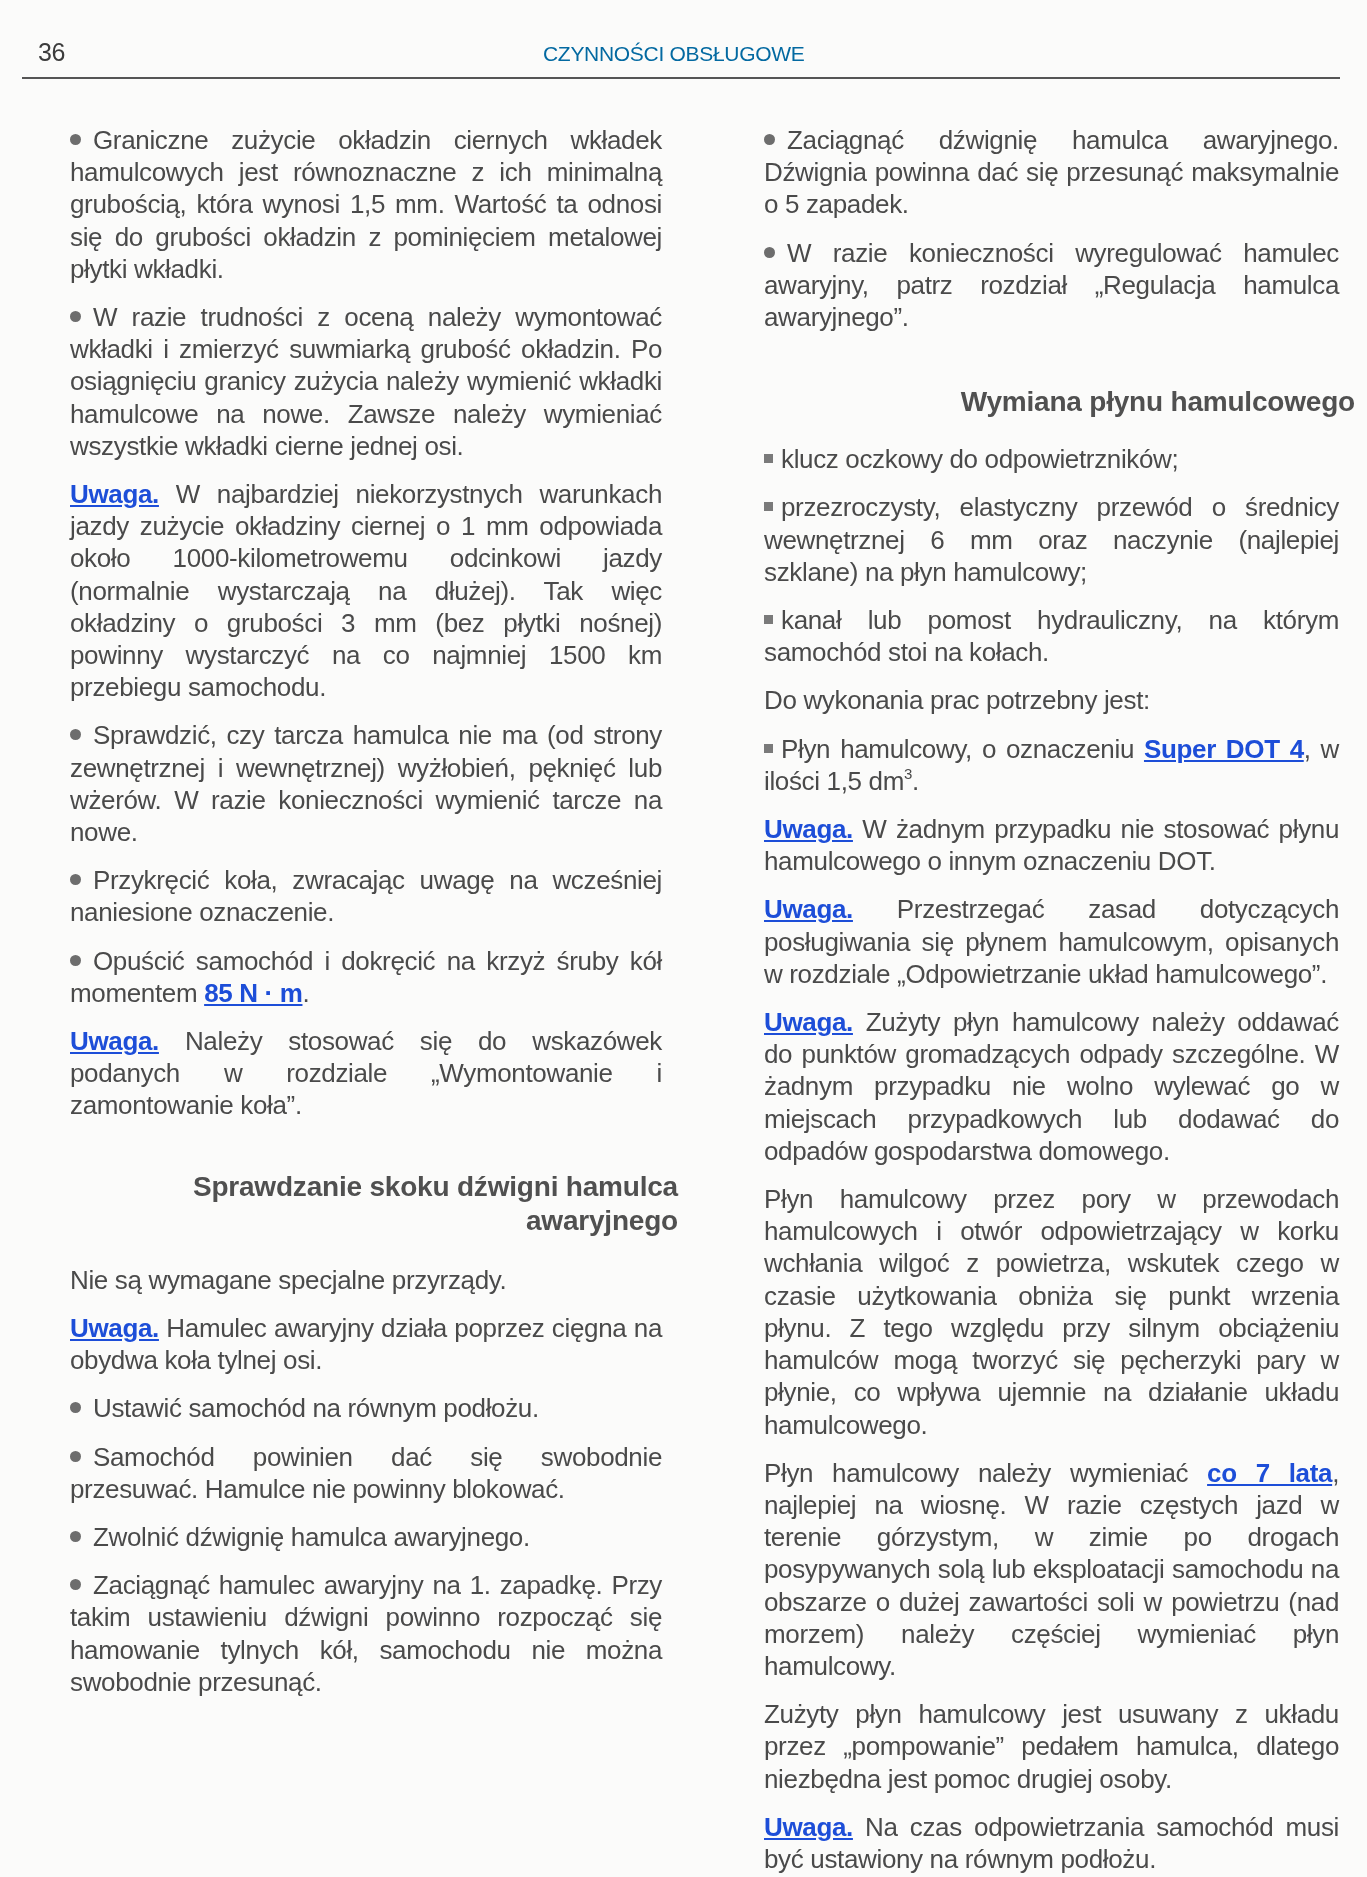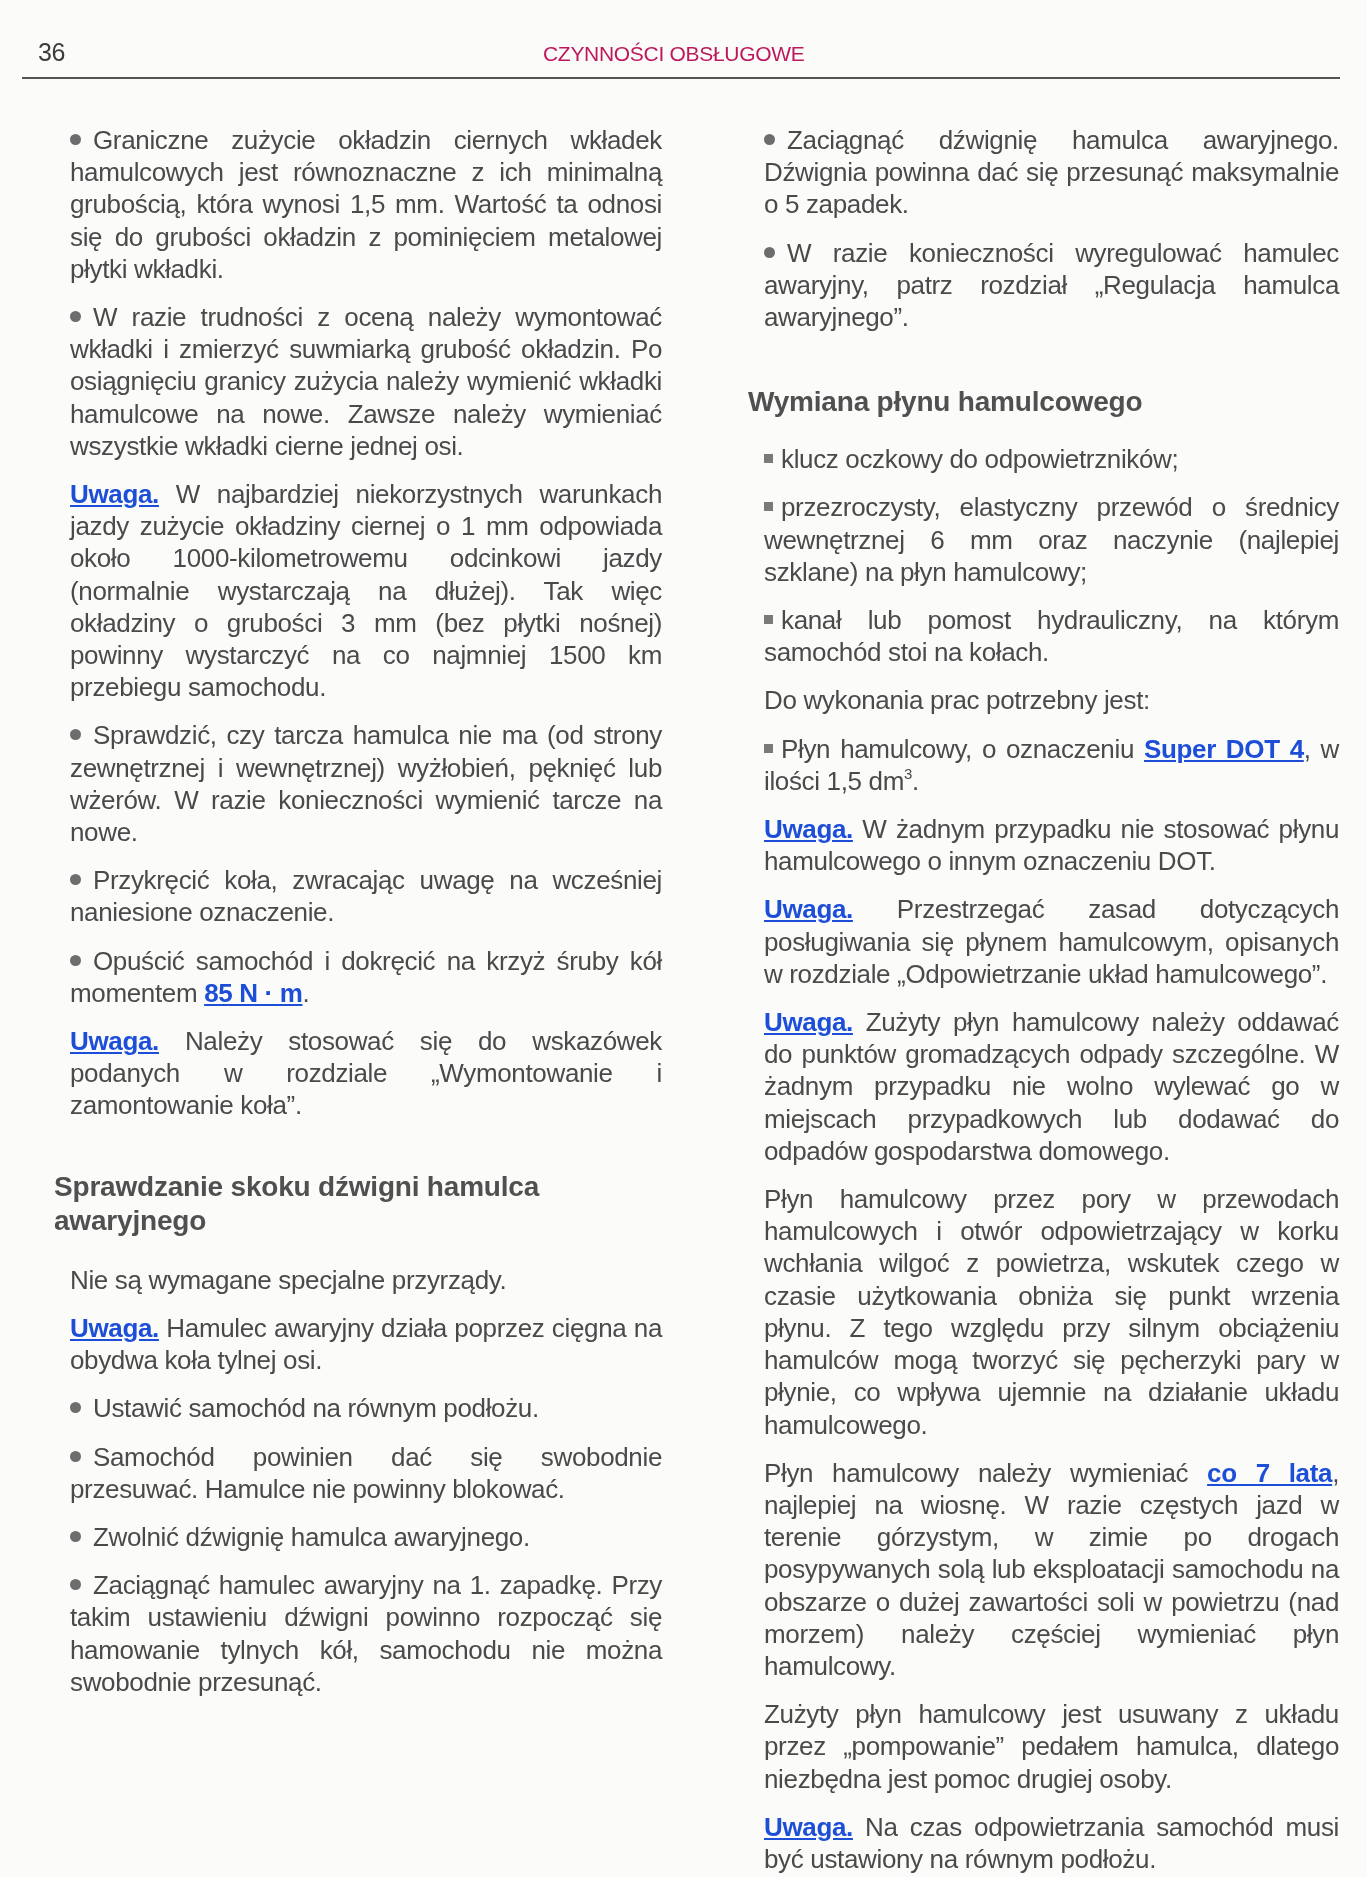--- a/index.html
+++ b/index.html
@@ -17,21 +17,21 @@
     left: 38px; top: 38px; width: 1302px; height: 40px;
   }
   .page-number {
     position: absolute; left: 0; top: 0;
     font-size: 25px; color: #3c3c3c;
     letter-spacing: -0.5px;
     text-align: right;
   }
   .running-title {
     position: absolute; left: 505px; top: 4px;
-    font-size: 21px; color: #be185d;
+    font-size: 21px; color: #0369a1;
     letter-spacing: -0.3px;
   }
   .header-rule {
     position: absolute; left: 22px; top: 77px; width: 1318px; height: 2px;
     background: #555;
   }
   .column {
     position: absolute; top: 108px;
     width: 624px;
     font-size: 26px;
@@ -57,21 +57,21 @@
     background: #7a7a7a;
     margin-right: 8px;
     vertical-align: 5px;
   }
   .b { font-weight: bold; color: #1d4ed8; text-decoration: underline; }
   .section-heading {
     font-weight: bold;
     font-size: 28px;
     line-height: 34px;
     color: #505050;
-    text-align: left;
+    text-align: right;
     letter-spacing: -0.2px;
   }
   .sup { font-size: 15px; vertical-align: 11px; line-height: 0; }
 </style>
 </head>
 <body>
 
 <div class="header">
   <span class="page-number">36</span>
   <span class="running-title">CZYNNOŚCI OBSŁUGOWE</span>

